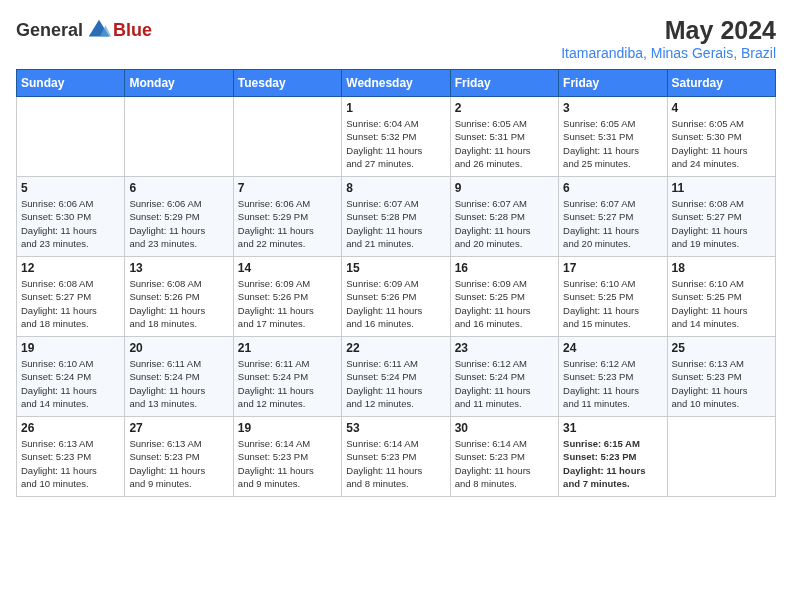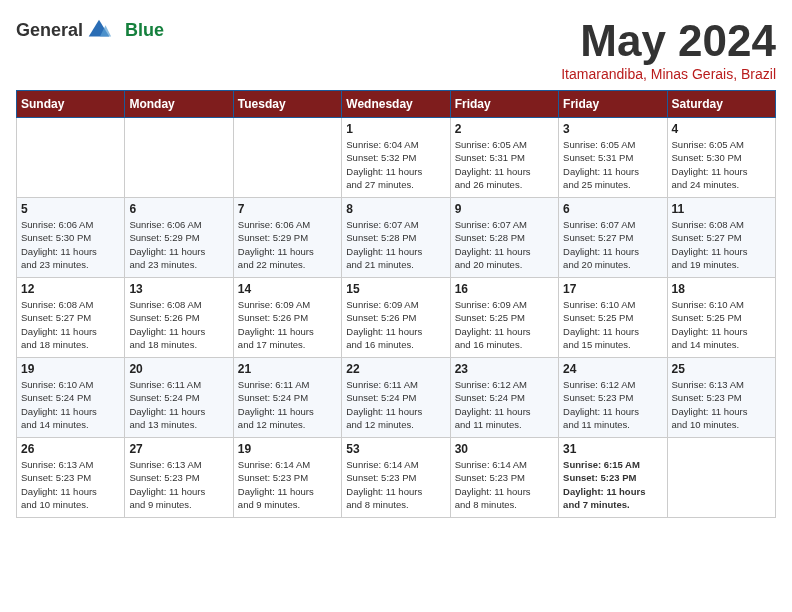--- a/index.html
+++ b/index.html
@@ -21,47 +21,46 @@
       align-items: center;
     }
     .logo-text-general {
       font-size: 18px;
       font-weight: bold;
       color: #333;
     }
     .logo-text-blue {
       font-size: 18px;
       font-weight: bold;
-      color: #15803d;
-      margin-left: 12px;
+      color: #b91c1c;
     }
     .logo-icon {
       width: 28px;
       height: 28px;
       margin-left: 2px;
     }
     .title-area {
       text-align: right;
     }
     .month-title {
-      font-size: 44px;
+      font-size: 25px;
       font-weight: bold;
       color: #333;
     }
     .location-title {
       font-size: 14px;
-      color: #b91c1c;
+      color: #3b82f6;
     }
     .calendar-table {
       width: 100%;
       border-collapse: collapse;
       font-size: 10.5px;
     }
     .calendar-table thead tr th {
-      background-color: #7f1d1d;
+      background-color: #3b82f6;
       color: #fff;
       padding: 6px 4px;
       text-align: left;
       font-size: 12px;
       font-weight: bold;
       border: 1px solid #1a5a9a;
     }
     .calendar-table tbody tr td {
       border: 1px solid #ccc;
       vertical-align: top;

